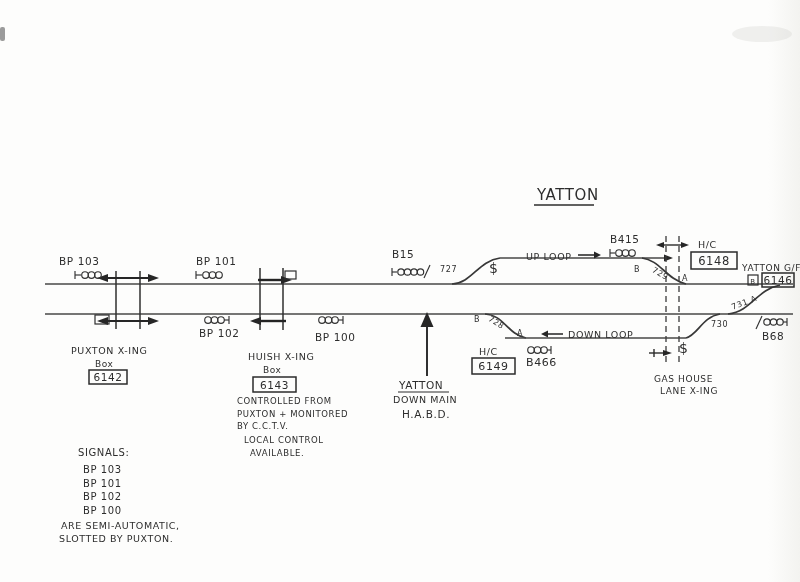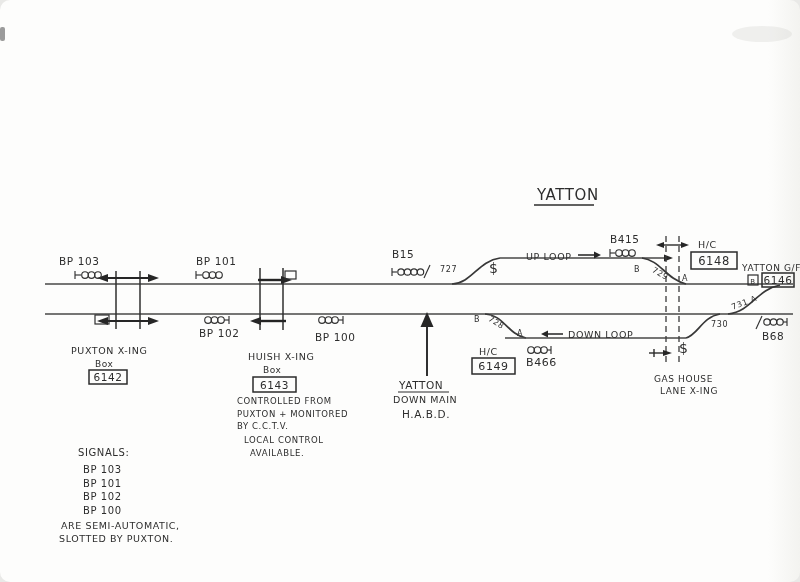--- a/index.html
+++ b/index.html
@@ -1,18 +1,18 @@
 <!DOCTYPE html>
 <html><head>
 <meta charset="utf-8">
 <style>
   html,body{margin:0;padding:0;background:#e9e9e7;}
   #page{width:800px;height:582px;position:relative;overflow:hidden;
         background:linear-gradient(90deg,#fdfdfc 0%,#fdfdfc 96%,#f3f3f0 100%);
-        font-family:"DejaVu Sans",sans-serif;border-radius:10px;}
+        font-family:"DejaVu Sans",sans-serif;}
   svg{position:absolute;top:0;left:0;}
   .hand{font-family:"DejaVu Sans",sans-serif;fill:#2d2d2d;letter-spacing:.6px;}
   .trk{stroke:#474747;stroke-width:1.3;fill:none;}
   .crv{stroke:#383838;stroke-width:1.7;fill:none;}
   .xng{stroke:#2f2f2f;stroke-width:1.5;fill:none;}
   .sigshape{stroke:#323232;stroke-width:1.15;fill:none;}
   .solid{fill:#262626;stroke:none;}
   .nbox{stroke:#2b2b2b;stroke-width:1.5;fill:none;}
 </style>
 </head>

